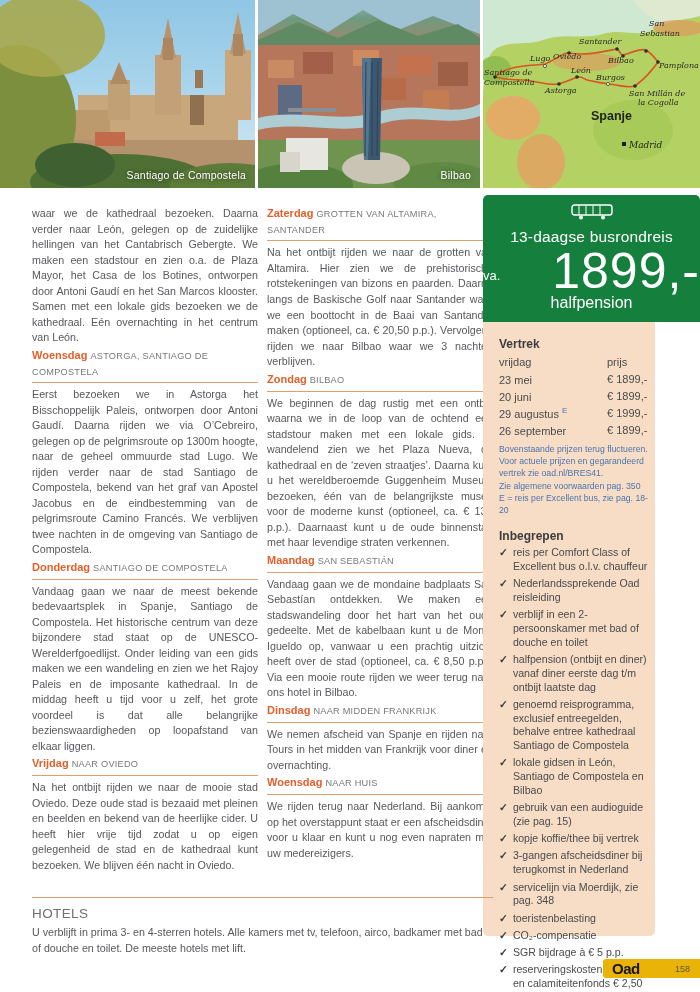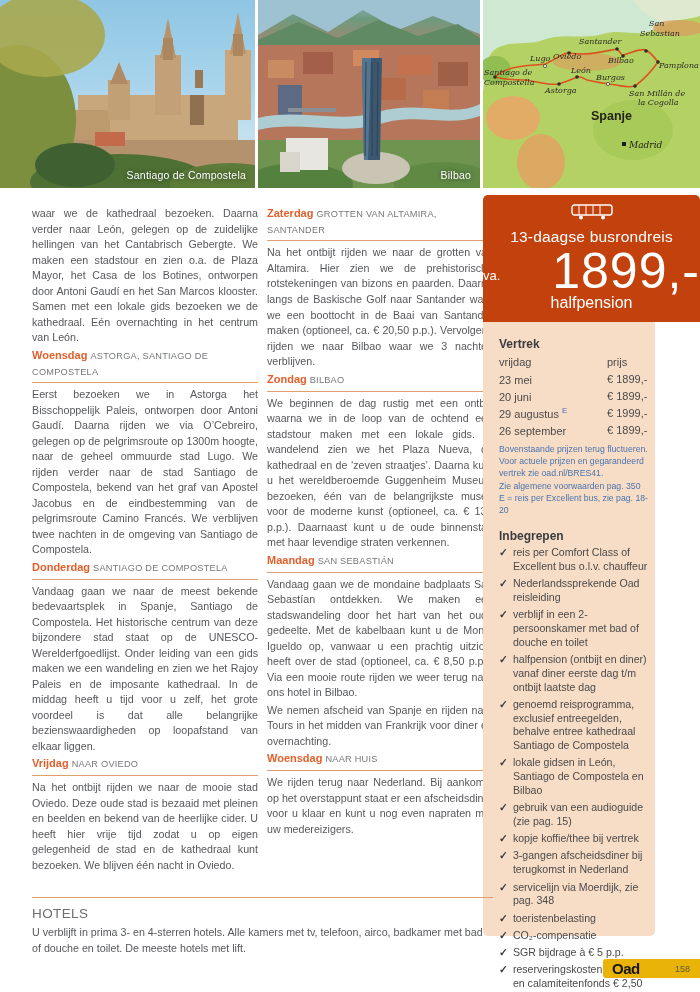--- a/index.html
+++ b/index.html
@@ -35,21 +35,21 @@
   .day { margin-top:2px; }
   .day:first-child { margin-top:0; }
   .day-head { border-bottom:1px solid #dfa071; padding-bottom:3px; margin-bottom:4px; text-align:left; }
   .day-name { color:#e2602c; font-weight:700; font-size:11px; }
   .day-title { color:#76777a; font-size:9.2px; letter-spacing:.25px; }
   .day-body { color:#57585b; }
 
   
   .offer {
     position:absolute; left:483px; top:195px; width:217px; height:127px;
-    background:#c2410c; color:#fff; text-align:center;
+    background:#15803d; color:#fff; text-align:center;
     border-radius:5px 5px 0 0; padding-top:9px;
   }
   .offer-type { font-size:15.5px; margin-top:4px; letter-spacing:.2px; }
   .price-row { display:flex; justify-content:space-between; align-items:flex-end; margin-top:0px; }
   .price-prefix { font-size:13px; margin-bottom:13px; margin-right:4px; }
   .price-amount { font-size:50px; line-height:1.0; letter-spacing:1px; font-weight:400; }
   .price-board { font-size:16px; margin-top:-2px; }
 
   .panel {
     position:absolute; left:483px; top:322px; width:172px; height:614px;
@@ -255,20 +255,24 @@
 
     <div class="day">
       <div class="day-head">
         <span class="day-name">Maandag</span>
         <span class="day-title">SAN SEBASTIÁN</span>
       </div>
       <p class="day-body">Vandaag gaan we de mondaine badplaats San Sebastían ontdekken. We maken een stadswandeling door het hart van het oude gedeelte. Met de kabelbaan kunt u de Monte Igueldo op, vanwaar u een prachtig uitzicht heeft over de stad (optioneel, ca. € 8,50 p.p.). Via een mooie route rijden we weer terug naar ons hotel in Bilbao.</p>
     </div>
 
     <div class="day">
+      <div class="day-head">
+        <span class="day-name">Dinsdag</span>
+        <span class="day-title">NAAR MIDDEN FRANKRIJK</span>
+      </div>
       <p class="day-body">We nemen afscheid van Spanje en rijden naar Tours in het midden van Frankrijk voor diner en overnachting.</p>
     </div>
 
     <div class="day">
       <div class="day-head">
         <span class="day-name">Woensdag</span>
         <span class="day-title">NAAR HUIS</span>
       </div>
       <p class="day-body">We rijden terug naar Nederland. Bij aankomst op het overstappunt staat er een afscheidsdiner voor u klaar en kunt u nog even napraten met uw medereizigers.</p>
     </div>

